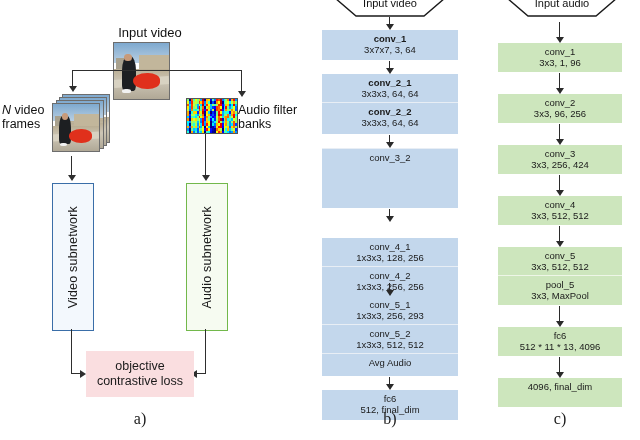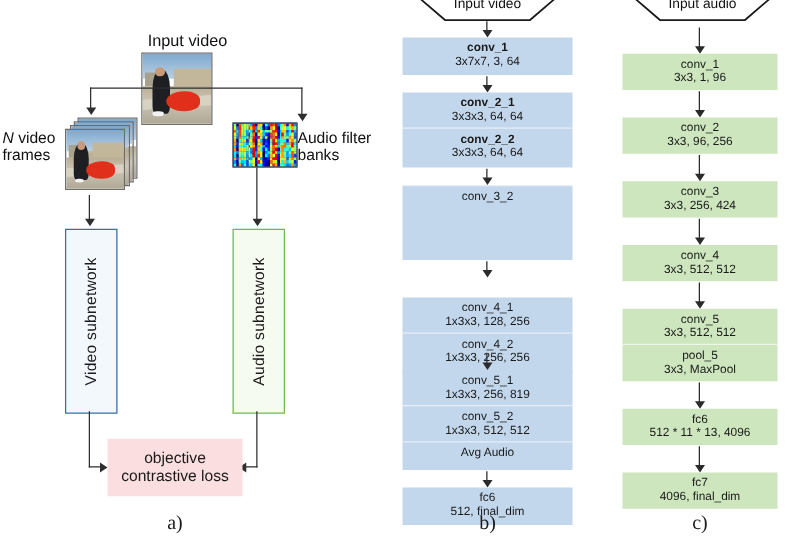--- a/index.html
+++ b/index.html
@@ -659,21 +659,21 @@
         </div>
         <div class="layer div-top">
           <span class="nm">conv_4_2</span>
           <span class="pr">1x3x3, 256, 256</span>
         </div>
       </div>
       <div class="arrow" style="left: 89px; top: 283px; height: 8px;"></div>
       <div class="stage blue" style="left: 22px; top: 296px; width: 136px; height: 80px;">
         <div class="layer">
           <span class="nm">conv_5_1</span>
-          <span class="pr">1x3x3, 256, 819</span>
+          <span class="pr">1x3x3, 256, 293</span>
         </div>
         <div class="layer div-top">
           <span class="nm">conv_5_2</span>
           <span class="pr">1x3x3, 512, 512</span>
         </div>
         <div class="layer div-top">
           <span class="nm">Avg Audio</span>
         </div>
       </div>
       <div class="arrow" style="left: 89px; top: 377px; height: 8px;"></div>
@@ -737,19 +737,18 @@
       <div class="arrow" style="left: 79px; top: 306px; height: 16px;"></div>
       <div class="stage green" style="left: 18px; top: 327px; width: 124px; height: 29px;">
         <div class="layer">
           <span class="nm">fc6</span>
           <span class="pr">512 * 11 * 13, 4096</span>
         </div>
       </div>
       <div class="arrow" style="left: 79px; top: 357px; height: 16px;"></div>
       <div class="stage green" style="left: 18px; top: 378px; width: 124px; height: 29px;">
         <div class="layer">
-          <span class="nm">fc7</span>
           <span class="pr">4096, final_dim</span>
         </div>
       </div>
     </div>
   <div class="caption" style="left:50px; top:410px; width:60px;">c)</div>
 </div>
 
 </body></html>

